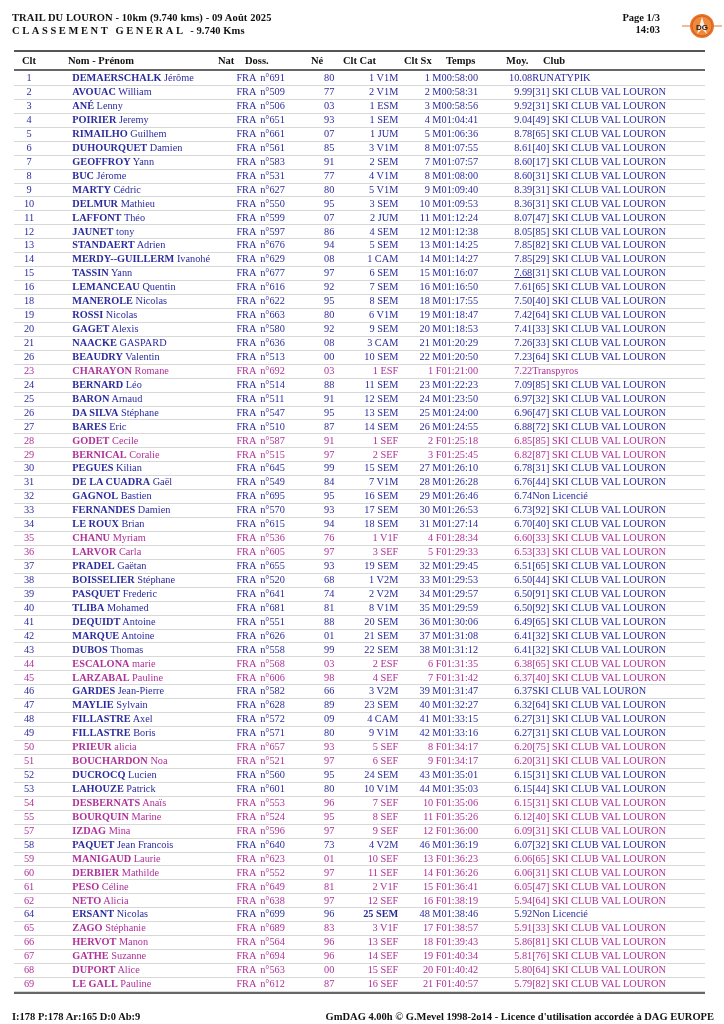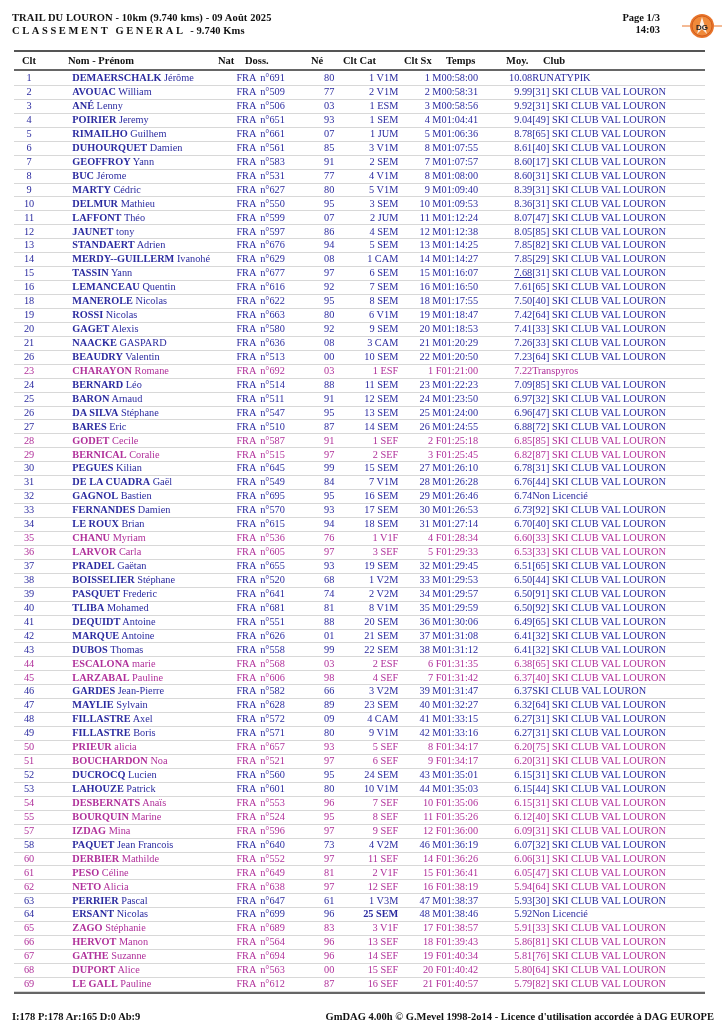--- a/index.html
+++ b/index.html
@@ -473,21 +473,21 @@
       <tr class="M">
         <td class="clt" style="color: rgb(43, 43, 160);">33</td>
         <td class="sp1" style="color: rgb(43, 43, 160);"></td>
         <td class="nm" style="color: rgb(43, 43, 160);"><span class="ln">FERNANDES</span> <span>Damien</span></td>
         <td class="nat" style="color: rgb(43, 43, 160);">FRA</td>
         <td class="dos" style="color: rgb(43, 43, 160);">n°570</td>
         <td class="ne" style="color: rgb(43, 43, 160);">93</td>
         <td class="cat" style="color: rgb(43, 43, 160);">17 SEM</td>
         <td class="sx" style="color: rgb(43, 43, 160);">30 M</td>
         <td class="tps" style="color: rgb(43, 43, 160);">01:26:53</td>
-        <td class="moy" style="color: rgb(43, 43, 160); font-style: italic;">6.73</td>
+        <td class="moy" style="color: rgb(43, 43, 160);">6.73</td>
         <td class="club" style="color: rgb(43, 43, 160);">[92] SKI CLUB VAL LOURON</td>
       </tr>
       <tr class="M">
         <td class="clt" style="color: rgb(43, 43, 160);">34</td>
         <td class="sp1" style="color: rgb(43, 43, 160);"></td>
         <td class="nm" style="color: rgb(43, 43, 160);"><span class="ln">LE ROUX</span> <span>Brian</span></td>
         <td class="nat" style="color: rgb(43, 43, 160);">FRA</td>
         <td class="dos" style="color: rgb(43, 43, 160);">n°615</td>
         <td class="ne" style="color: rgb(43, 43, 160);">94</td>
         <td class="cat" style="color: rgb(43, 43, 160);">18 SEM</td>
@@ -789,20 +789,33 @@
         <td class="nat" style="color: rgb(43, 43, 160);">FRA</td>
         <td class="dos" style="color: rgb(43, 43, 160);">n°640</td>
         <td class="ne" style="color: rgb(43, 43, 160);">73</td>
         <td class="cat" style="color: rgb(43, 43, 160);">4 V2M</td>
         <td class="sx" style="color: rgb(43, 43, 160);">46 M</td>
         <td class="tps" style="color: rgb(43, 43, 160);">01:36:19</td>
         <td class="moy" style="color: rgb(43, 43, 160);">6.07</td>
         <td class="club" style="color: rgb(43, 43, 160);">[32] SKI CLUB VAL LOURON</td>
       </tr>
       <tr class="F">
+        <td class="clt" style="color: rgb(176, 48, 154);">59</td>
+        <td class="sp1" style="color: rgb(176, 48, 154);"></td>
+        <td class="nm" style="color: rgb(176, 48, 154);"><span class="ln">MANIGAUD</span> <span>Laurie</span></td>
+        <td class="nat" style="color: rgb(176, 48, 154);">FRA</td>
+        <td class="dos" style="color: rgb(176, 48, 154);">n°623</td>
+        <td class="ne" style="color: rgb(176, 48, 154);">01</td>
+        <td class="cat" style="color: rgb(176, 48, 154);">10 SEF</td>
+        <td class="sx" style="color: rgb(176, 48, 154);">13 F</td>
+        <td class="tps" style="color: rgb(176, 48, 154);">01:36:23</td>
+        <td class="moy" style="color: rgb(176, 48, 154);">6.06</td>
+        <td class="club" style="color: rgb(176, 48, 154);">[65] SKI CLUB VAL LOURON</td>
+      </tr>
+      <tr class="F">
         <td class="clt" style="color: rgb(176, 48, 154);">60</td>
         <td class="sp1" style="color: rgb(176, 48, 154);"></td>
         <td class="nm" style="color: rgb(176, 48, 154);"><span class="ln">DERBIER</span> <span>Mathilde</span></td>
         <td class="nat" style="color: rgb(176, 48, 154);">FRA</td>
         <td class="dos" style="color: rgb(176, 48, 154);">n°552</td>
         <td class="ne" style="color: rgb(176, 48, 154);">97</td>
         <td class="cat" style="color: rgb(176, 48, 154);">11 SEF</td>
         <td class="sx" style="color: rgb(176, 48, 154);">14 F</td>
         <td class="tps" style="color: rgb(176, 48, 154);">01:36:26</td>
         <td class="moy" style="color: rgb(176, 48, 154);">6.06</td>
@@ -826,33 +839,20 @@
         <td class="sp1" style="color: rgb(176, 48, 154);"></td>
         <td class="nm" style="color: rgb(176, 48, 154); margin-top: 24px;"><span class="ln">NETO</span> <span>Alicia</span></td>
         <td class="nat" style="color: rgb(176, 48, 154);">FRA</td>
         <td class="dos" style="color: rgb(176, 48, 154);">n°638</td>
         <td class="ne" style="color: rgb(176, 48, 154);">97</td>
         <td class="cat" style="color: rgb(176, 48, 154);">12 SEF</td>
         <td class="sx" style="color: rgb(176, 48, 154);">16 F</td>
         <td class="tps" style="color: rgb(176, 48, 154);">01:38:19</td>
         <td class="moy" style="color: rgb(176, 48, 154);">5.94</td>
         <td class="club" style="color: rgb(176, 48, 154);">[64] SKI CLUB VAL LOURON</td>
-      </tr>
-      <tr class="M">
-        <td class="clt" style="color: rgb(43, 43, 160);">63</td>
-        <td class="sp1" style="color: rgb(43, 43, 160);"></td>
-        <td class="nm" style="color: rgb(43, 43, 160);"><span class="ln">PERRIER</span> <span>Pascal</span></td>
-        <td class="nat" style="color: rgb(43, 43, 160);">FRA</td>
-        <td class="dos" style="color: rgb(43, 43, 160);">n°647</td>
-        <td class="ne" style="color: rgb(43, 43, 160);">61</td>
-        <td class="cat" style="color: rgb(43, 43, 160);">1 V3M</td>
-        <td class="sx" style="color: rgb(43, 43, 160);">47 M</td>
-        <td class="tps" style="color: rgb(43, 43, 160);">01:38:37</td>
-        <td class="moy" style="color: rgb(43, 43, 160);">5.93</td>
-        <td class="club" style="color: rgb(43, 43, 160);">[30] SKI CLUB VAL LOURON</td>
       </tr>
       <tr class="M">
         <td class="clt" style="color: rgb(43, 43, 160);">64</td>
         <td class="sp1" style="color: rgb(43, 43, 160);"></td>
         <td class="nm" style="color: rgb(43, 43, 160);"><span class="ln">ERSANT</span> <span>Nicolas</span></td>
         <td class="nat" style="color: rgb(43, 43, 160);">FRA</td>
         <td class="dos" style="color: rgb(43, 43, 160);">n°699</td>
         <td class="ne" style="color: rgb(43, 43, 160);">96</td>
         <td class="cat" style="color: rgb(43, 43, 160); font-weight: bold;">25 SEM</td>
         <td class="sx" style="color: rgb(43, 43, 160);">48 M</td>

